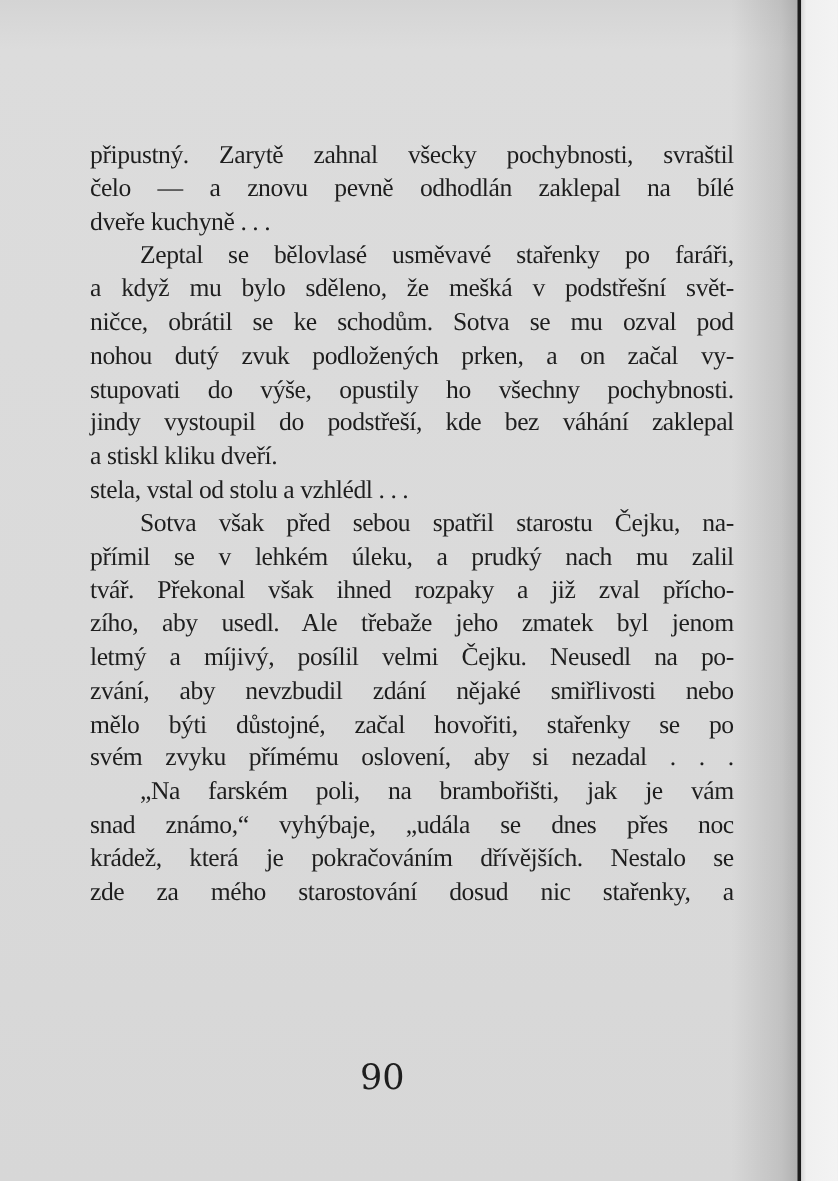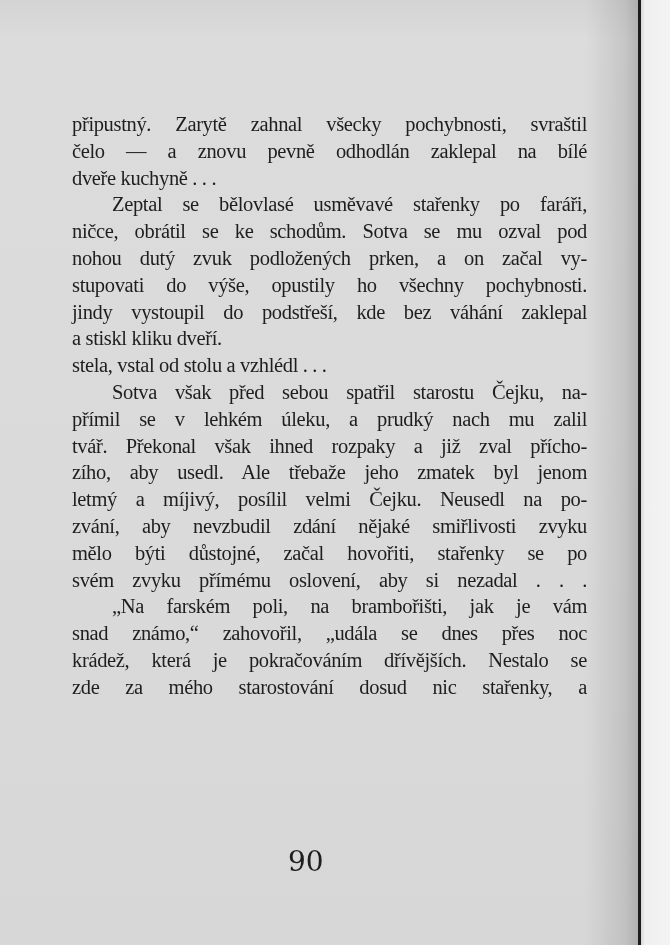--- a/index.html
+++ b/index.html
@@ -41,35 +41,36 @@
 </style>
 </head>
 <body>
 
 <div class="page">
   <div class="text-block" id="text-block">
       <span class="line">připustný. Zarytě zahnal všecky pochybnosti, svraštil</span>
       <span class="line">čelo — a znovu pevně odhodlán zaklepal na bílé</span>
       <span class="line last">dveře kuchyně . . .</span>
       <span class="line indent">Zeptal se bělovlasé usměvavé stařenky po faráři,</span>
+      <span class="line">a když mu bylo sděleno, že mešká v podstřešní svět-</span>
       <span class="line">ničce, obrátil se ke schodům. Sotva se mu ozval pod</span>
       <span class="line">nohou dutý zvuk podložených prken, a on začal vy-</span>
       <span class="line">stupovati do výše, opustily ho všechny pochybnosti.</span>
       <span class="line">jindy vystoupil do podstřeší, kde bez váhání zaklepal</span>
       <span class="line last">a stiskl kliku dveří.</span>
       <span class="line last">stela, vstal od stolu a vzhlédl . . .</span>
       <span class="line indent">Sotva však před sebou spatřil starostu Čejku, na-</span>
       <span class="line">přímil se v lehkém úleku, a prudký nach mu zalil</span>
       <span class="line">tvář. Překonal však ihned rozpaky a již zval přícho-</span>
       <span class="line">zího, aby usedl. Ale třebaže jeho zmatek byl jenom</span>
       <span class="line">letmý a míjivý, posílil velmi Čejku. Neusedl na po-</span>
-      <span class="line">zvání, aby nevzbudil zdání nějaké smiřlivosti zvyku</span>
+      <span class="line">zvání, aby nevzbudil zdání nějaké smiřlivosti nebo</span>
       <span class="line">mělo býti důstojné, začal hovořiti, stařenky se po</span>
       <span class="line">svém zvyku přímému oslovení, aby si nezadal . . .</span>
       <span class="line indent">„Na farském poli, na brambořišti, jak je vám</span>
-      <span class="line">snad známo,“ zahovořil, „udála se dnes přes noc</span>
+      <span class="line">snad známo,“ vyhýbaje, „udála se dnes přes noc</span>
       <span class="line">krádež, která je pokračováním dřívějších. Nestalo se</span>
       <span class="line">zde za mého starostování dosud nic stařenky, a</span>
     </div>
   <div class="page-number">90</div>
 </div>
 <div class="binding-edge"></div>
 <div class="right-strip"></div>
 
 </body></html>

